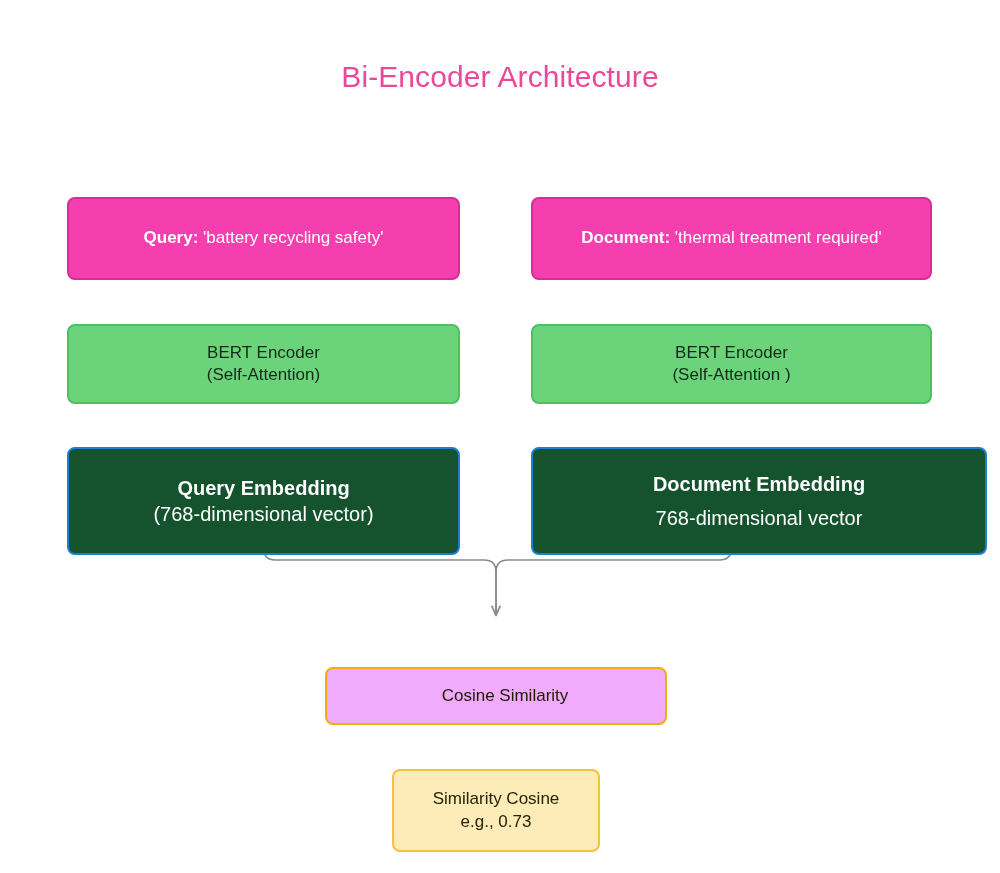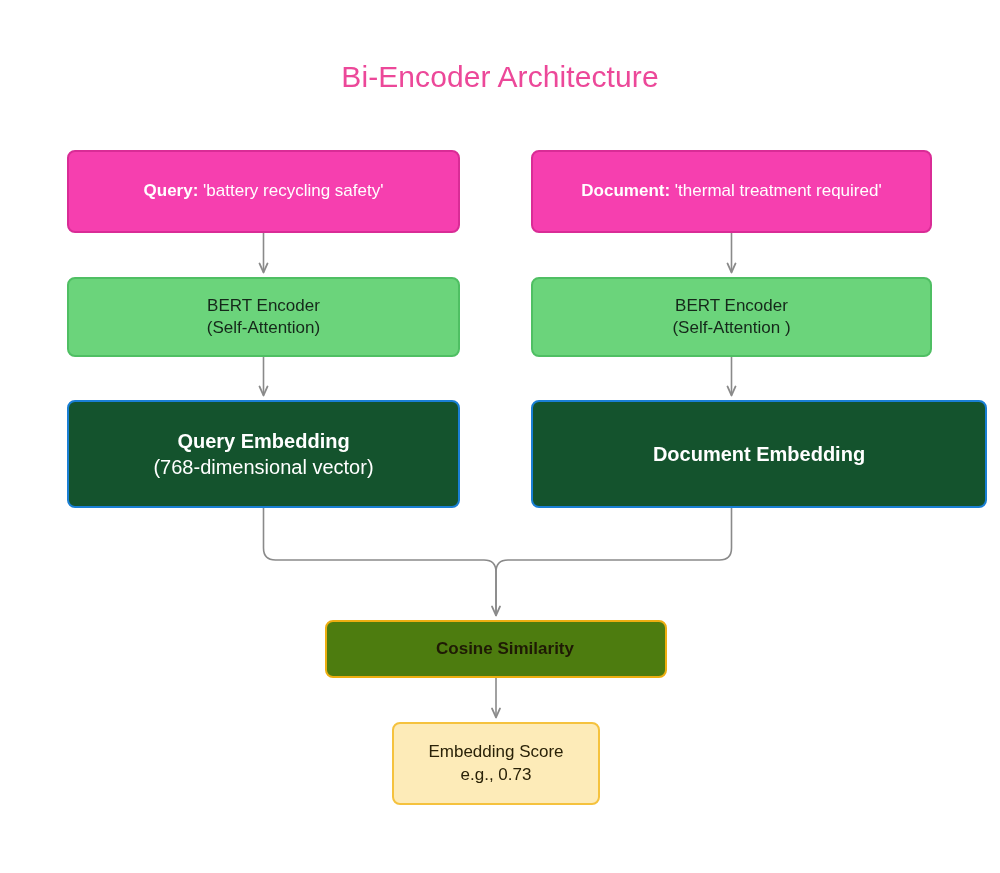--- a/index.html
+++ b/index.html
@@ -47,20 +47,21 @@
     box-sizing: border-box;
     display: flex;
     flex-direction: column;
     align-items: center;
     justify-content: center;
     border-radius: 8px;
     border-width: 2px;
     border-style: solid;
     text-align: left;
     line-height: 1.32;
+    margin-top: 47px;
   }
 
   .node .l1 { display: block; }
   .node .l2 { display: block; }
 
   
   .n-input {
     background: #F63FAF;
     border-color: #D92C96;
     color: #ffffff;
@@ -84,25 +85,25 @@
     background: #14532d;
     border-color: #1A7FD4;
     color: #ffffff;
     font-size: 20px;
   }
   .n-embed .l1 { font-weight: 700; }
   .n-embed .l2 { font-weight: 400; }
 
   
   .n-op {
-    background: #4d7c0f;
+    background: #f0abfc;
     border-color: #EDAE11;
     color: #1f1a05;
     font-size: 17px;
-    font-weight: 700;
+    font-weight: 400;
     padding-left: 18px;
   }
 
   
   .n-result {
     background: #FDEBB8;
     border-color: #F5C23E;
     color: #2a2208;
     font-size: 17px;
     font-weight: 400;
@@ -169,24 +170,25 @@
     <span class="l2">(Self-Attention )</span>
   </div>
 
   <div class="node n-embed" id="node-emb-query">
     <span class="l1">Query Embedding</span>
     <span class="l2">(768-dimensional vector)</span>
   </div>
 
   <div class="node n-embed" id="node-emb-doc">
     <span class="l1">Document Embedding</span>
+    <span class="l2">768-dimensional vector</span>
   </div>
 
   <div class="node n-op" id="node-cosine">
     <span class="l1">Cosine Similarity</span>
   </div>
 
   <div class="node n-result" id="node-score">
-    <span class="l1">Embedding Score</span>
+    <span class="l1">Similarity Cosine</span>
     <span class="l2">e.g., 0.73</span>
   </div>
 
 </div>
 
 </body></html>

